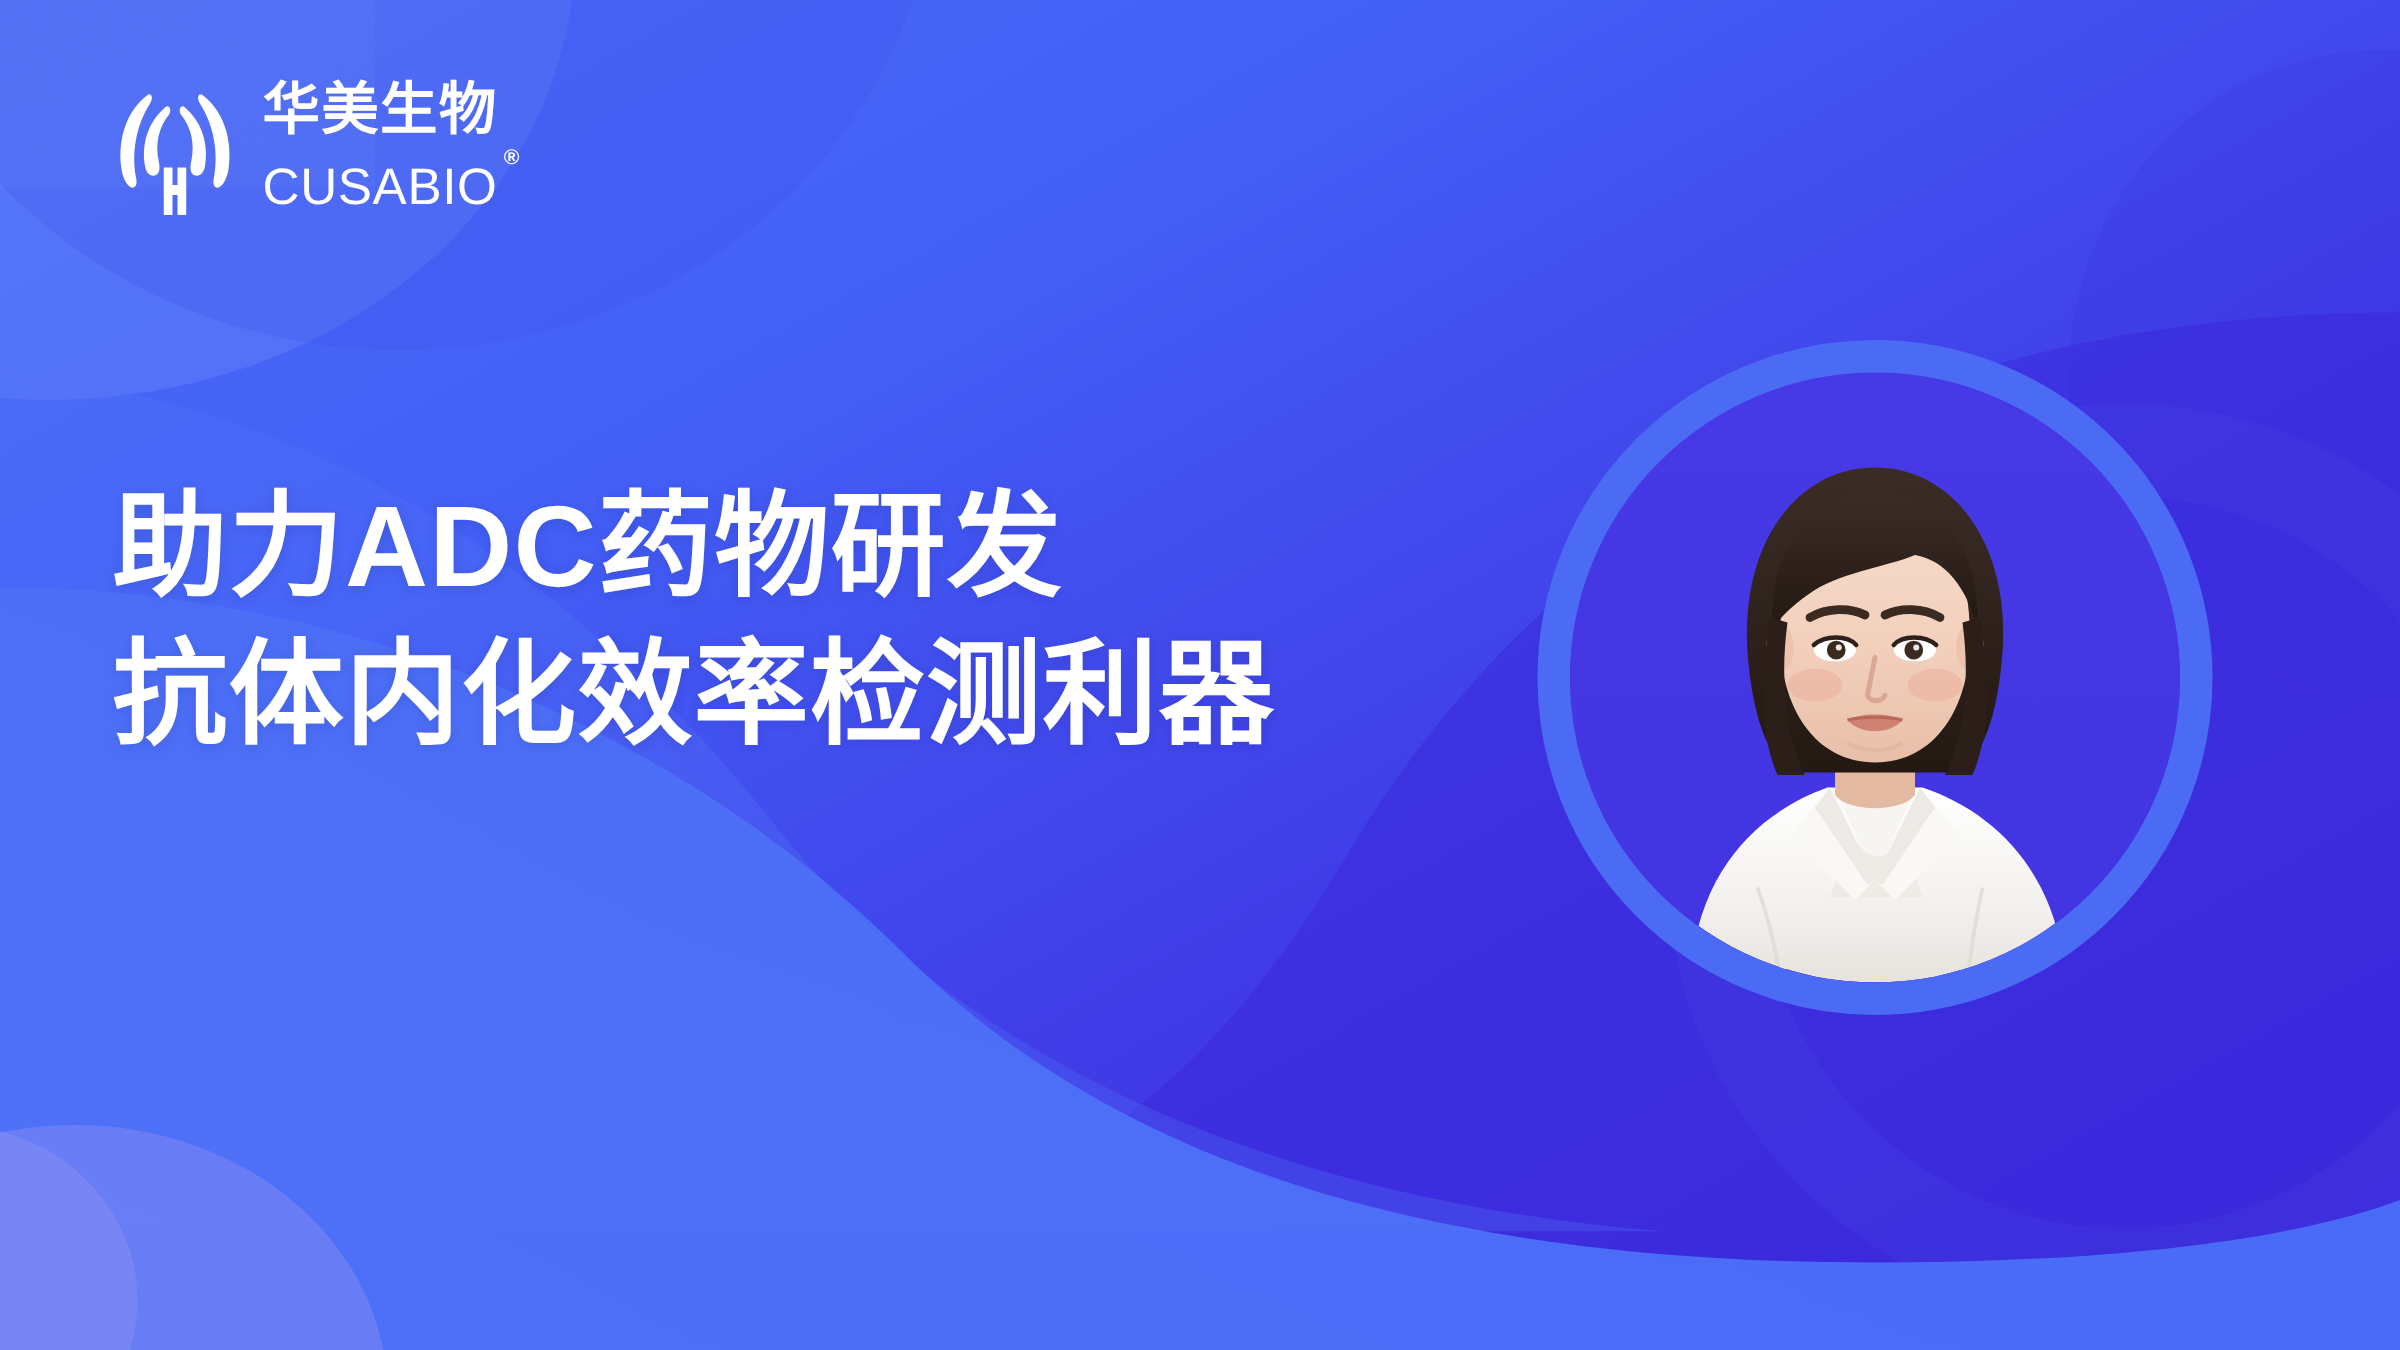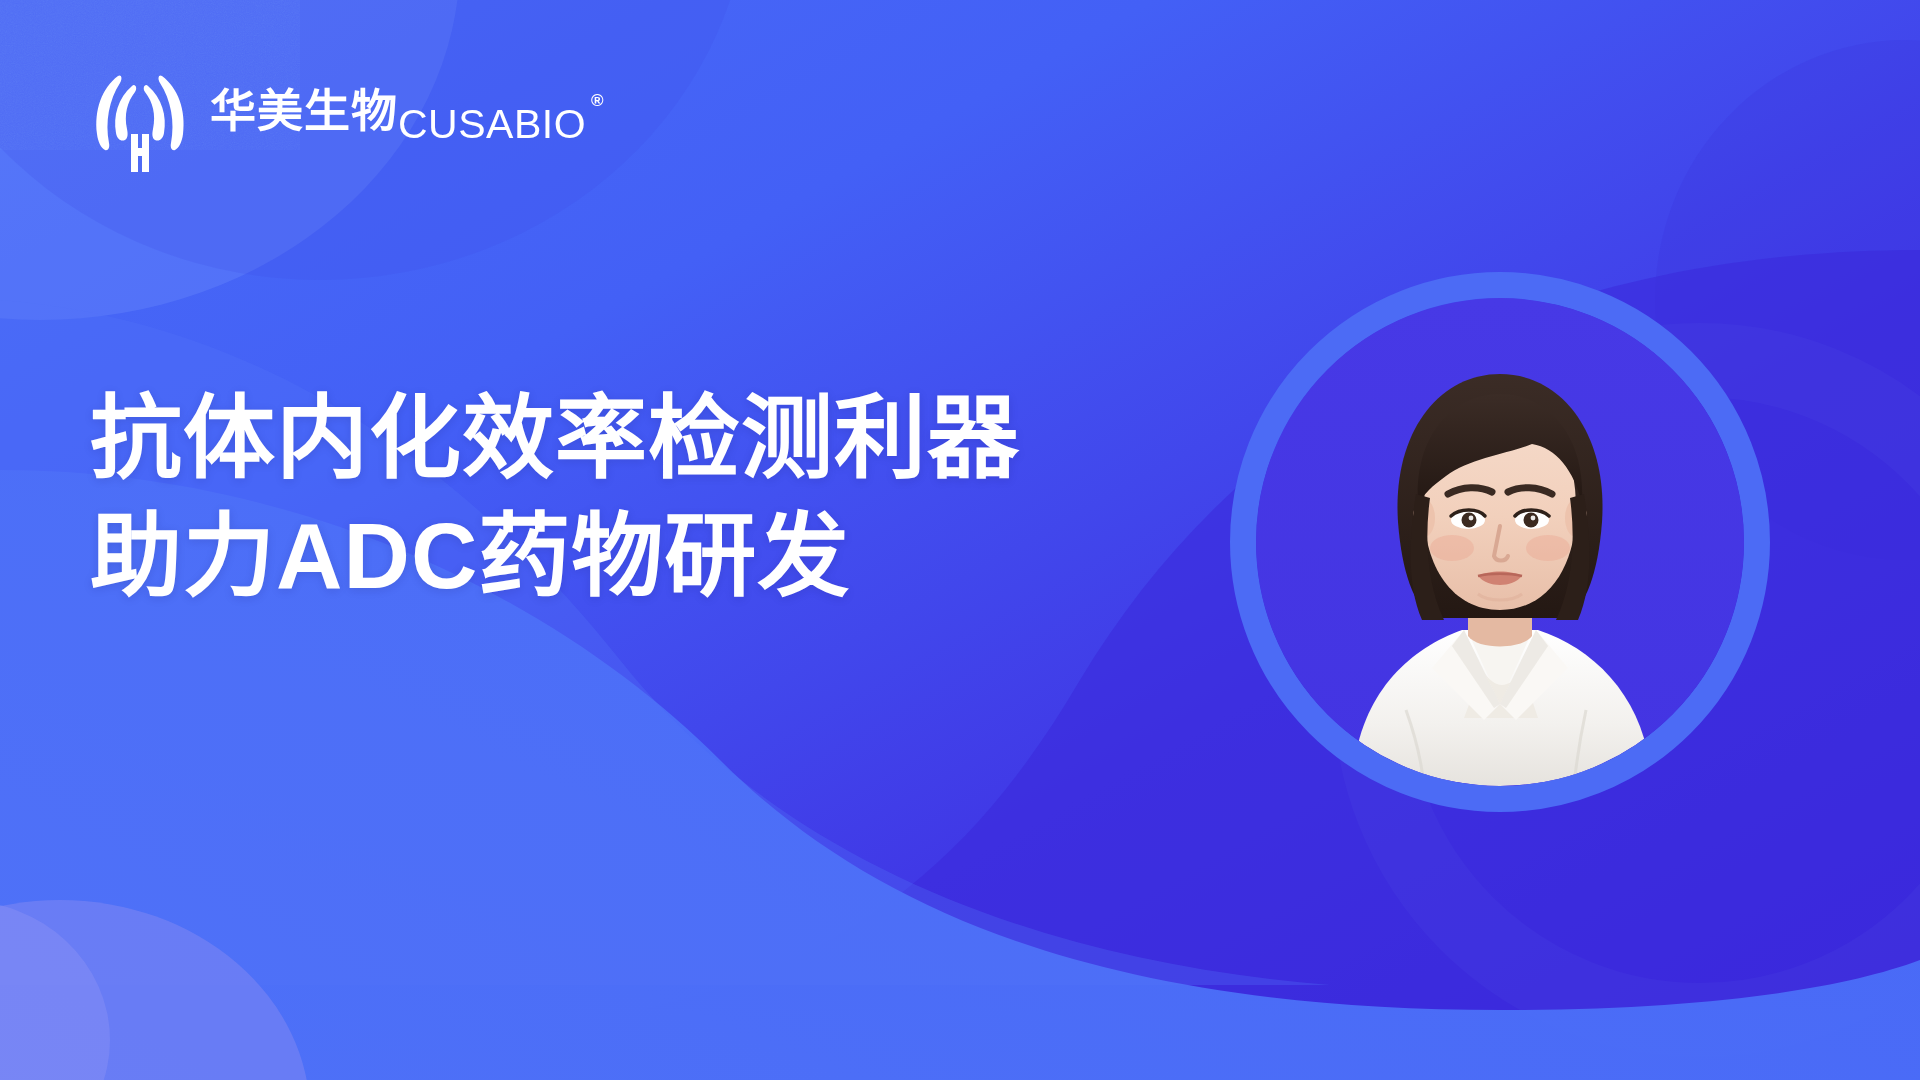--- a/index.html
+++ b/index.html
@@ -36,21 +36,21 @@
   
   .logo {
     position: absolute;
     left: 88px;
     top: 62px;
     display: flex;
     align-items: center;
     gap: 18px;
   }
   .logo-mark { width: 104px; height: 110px; flex: 0 0 auto; }
-  .logo-words { display: flex; flex-direction: row; justify-content: center; }
+  .logo-words { display: flex; flex-direction: column; justify-content: center; }
   .logo-cn {
     color: #fff;
     font-size: 46px;
     font-weight: 700;
     letter-spacing: 1px;
     line-height: 1.06;
   }
   .logo-en-row { display: flex; align-items: flex-start; }
   .logo-en {
     color: #fff;
@@ -245,22 +245,22 @@
       <div class="logo-cn">华美生物</div>
       <div class="logo-en-row">
         <span class="logo-en">CUSABIO</span>
         <span class="logo-reg">®</span>
       </div>
     </div>
   </div>
 
 
   <div class="title-block">
+    <div class="title-line">助力ADC药物研发</div>
     <div class="title-line">抗体内化效率检测利器</div>
-    <div class="title-line">助力ADC药物研发</div>
   </div>
 
 
   <div class="portrait-wrap">
     <div class="portrait-ring"></div>
     <div class="portrait-photo">
       <svg viewBox="0 0 488 488">
         <defs>
           <linearGradient id="photoBg" x1="0" y1="0" x2="0" y2="1">
             <stop offset="0%" stop-color="#4739E6"></stop>

